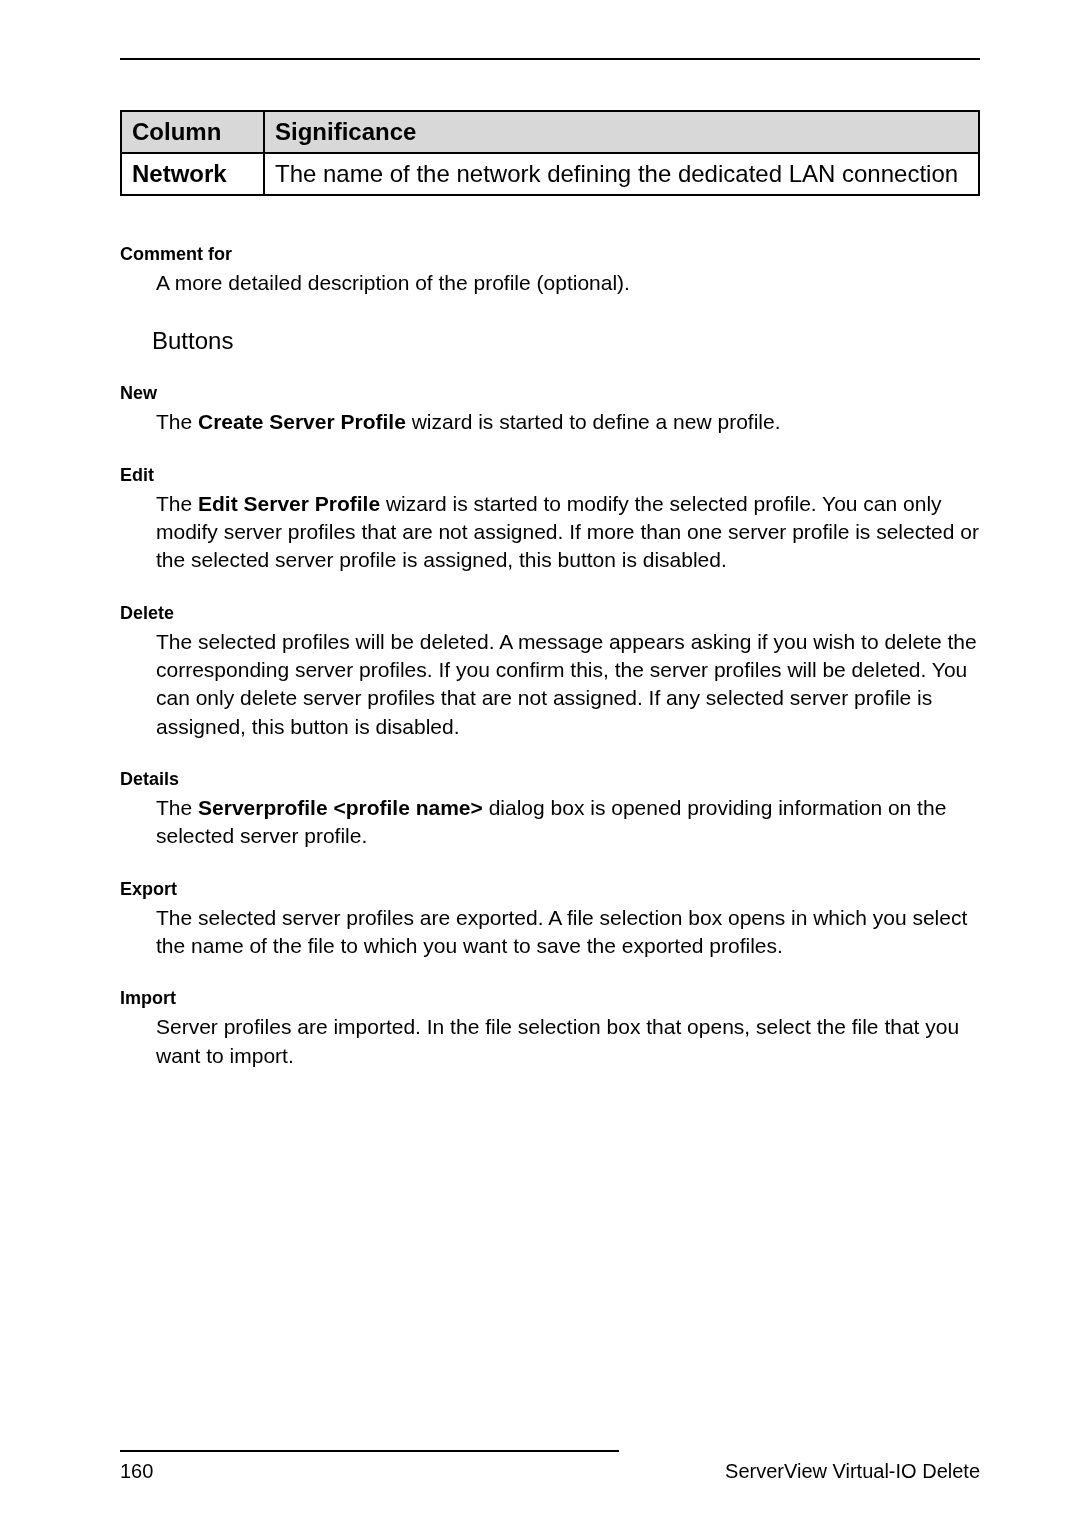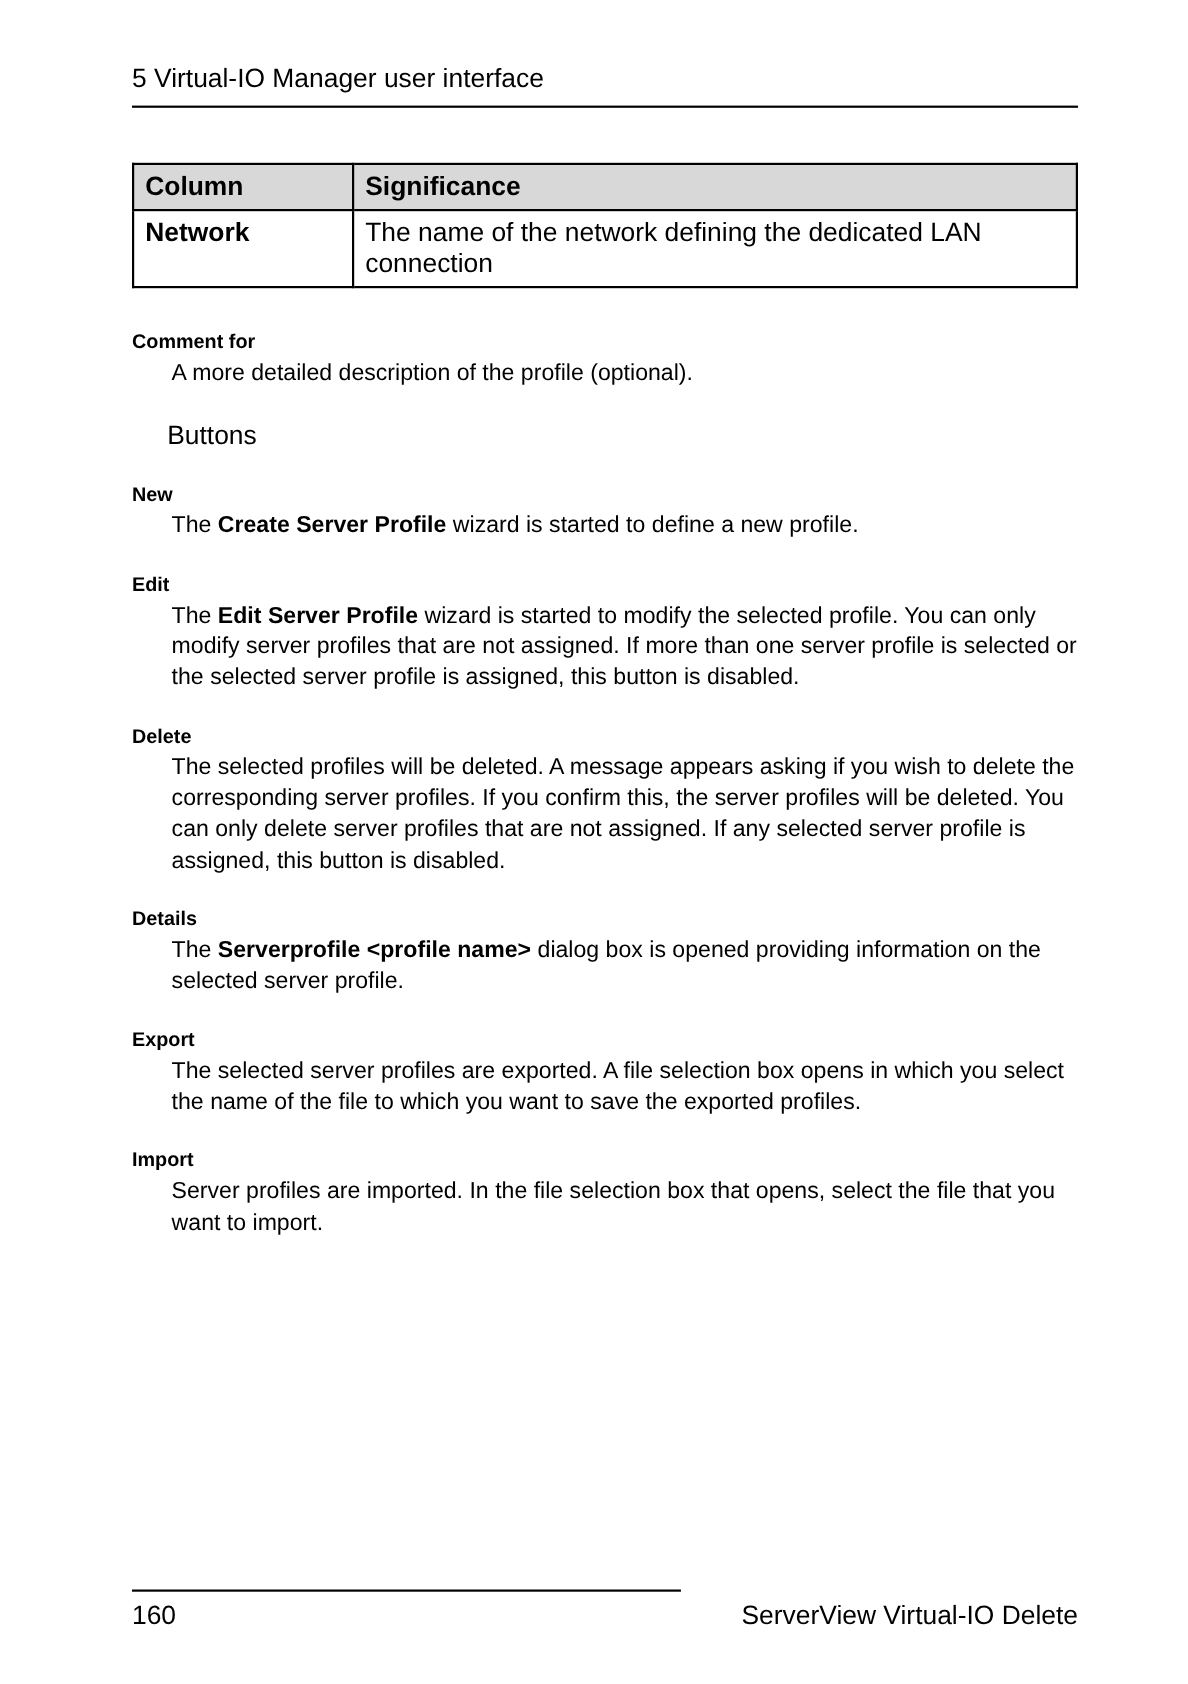--- a/index.html
+++ b/index.html
@@ -16,37 +16,37 @@
     margin-bottom: 10px;
   }
   .header-rule {
     border: none;
     border-top: 2px solid #000;
     margin-bottom: 50px;
   }
   table.defn {
     border-collapse: collapse;
     width: 100%;
-    margin-bottom: 38px;
+    margin-bottom: 48px;
     border-radius: 27px;
   }
   table.defn th, table.defn td {
     border: 2px solid #000;
     padding: 6px 10px;
     vertical-align: top;
     font-size: 24px;
     text-align: left;
   }
   table.defn th {
     background: #d8d8d8;
     font-weight: 700;
   }
   table.defn td.col-label {
     font-weight: 700;
-    width: 200px;
+    width: 143px;
   }
   .term {
     font-size: 18px;
     font-weight: 700;
     margin-top: 28px;
   }
   .desc {
     font-size: 21px;
     line-height: 1.35;
     margin-left: 36px;
@@ -67,28 +67,27 @@
   }
   .footer-rule {
     border: none;
     border-top: 2px solid #000;
     margin-bottom: 8px;
     width: 58%;
   }
   .footer-row {
     display: flex;
     justify-content: space-between;
-    font-size: 24px;
+    font-size: 20px;
   }
 </style>
 </head>
 <body>
 
 <div>
-  <div class="header-title">5 Virtual-IO Manager user interface</div>
   <hr class="header-rule">
 </div>
 
 <table class="defn">
   <thead>
     <tr>
       <th>Column</th>
       <th>Significance</th>
     </tr>
   </thead>

